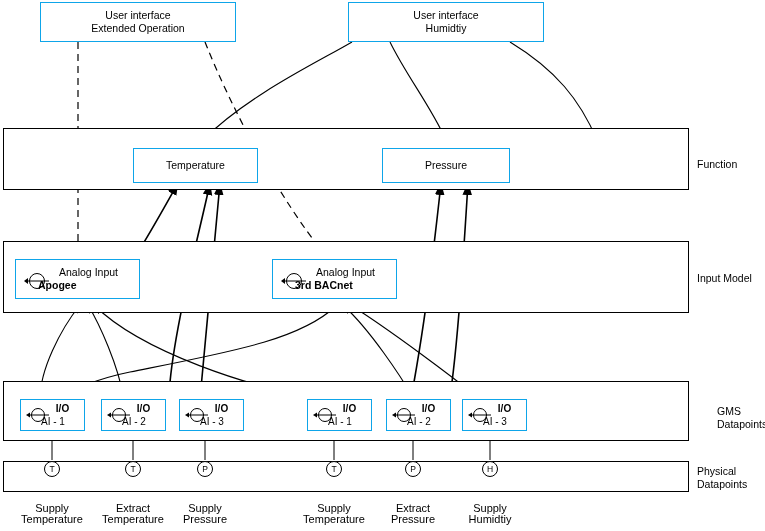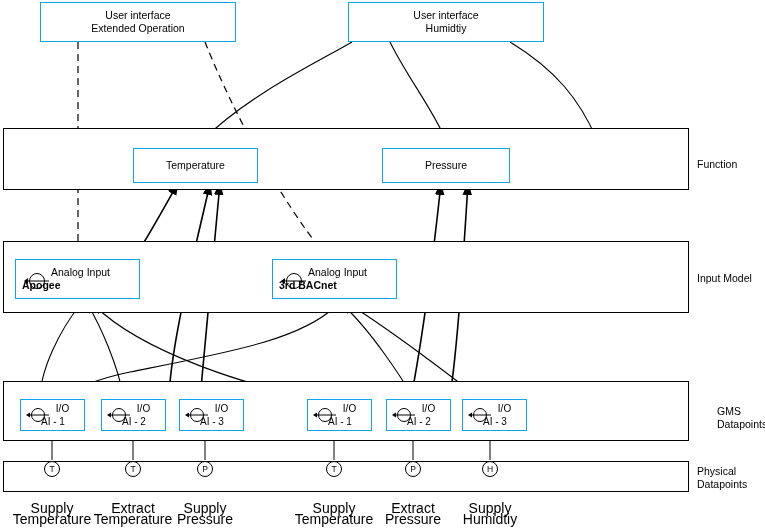--- a/index.html
+++ b/index.html
@@ -55,47 +55,47 @@
   .ui-box {
     font-size: 10.5px;
   }
   .fn-box {
     font-size: 10.5px;
   }
   .obj-box {
     font-size: 10.5px;
     align-items: flex-start;
     justify-content: center;
-    padding-left: 6px;
+    padding-left: 22px;
   }
   .obj-box .l1 { width: 100%; text-align: center; }
   .obj-box .l2 { width: 100%; text-align: left; font-weight: bold; }
   .dp-box {
     font-size: 10px;
     align-items: flex-start;
     padding-left: 20px;
     justify-content: center;
   }
-  .dp-box .l1 { width: 100%; text-align: center; }
+  .dp-box .l1 { width: 100%; text-align: center; font-weight: bold; }
   .dp-box .l2 { width: 100%; text-align: left; }
   .sensor {
     position: absolute;
     width: 16px;
     height: 16px;
     border: 1px solid #000000;
     border-radius: 50%;
     box-sizing: border-box;
     font-size: 8.5px;
     line-height: 14px;
     text-align: center;
     background: #ffffff;
   }
   .caption {
     position: absolute;
-    font-size: 14px;
+    font-size: 11px;
     line-height: 11px;
     text-align: center;
     white-space: nowrap;
   }
   .in-sym {
     position: absolute;
   }
 </style>
 </head>
 <body>

